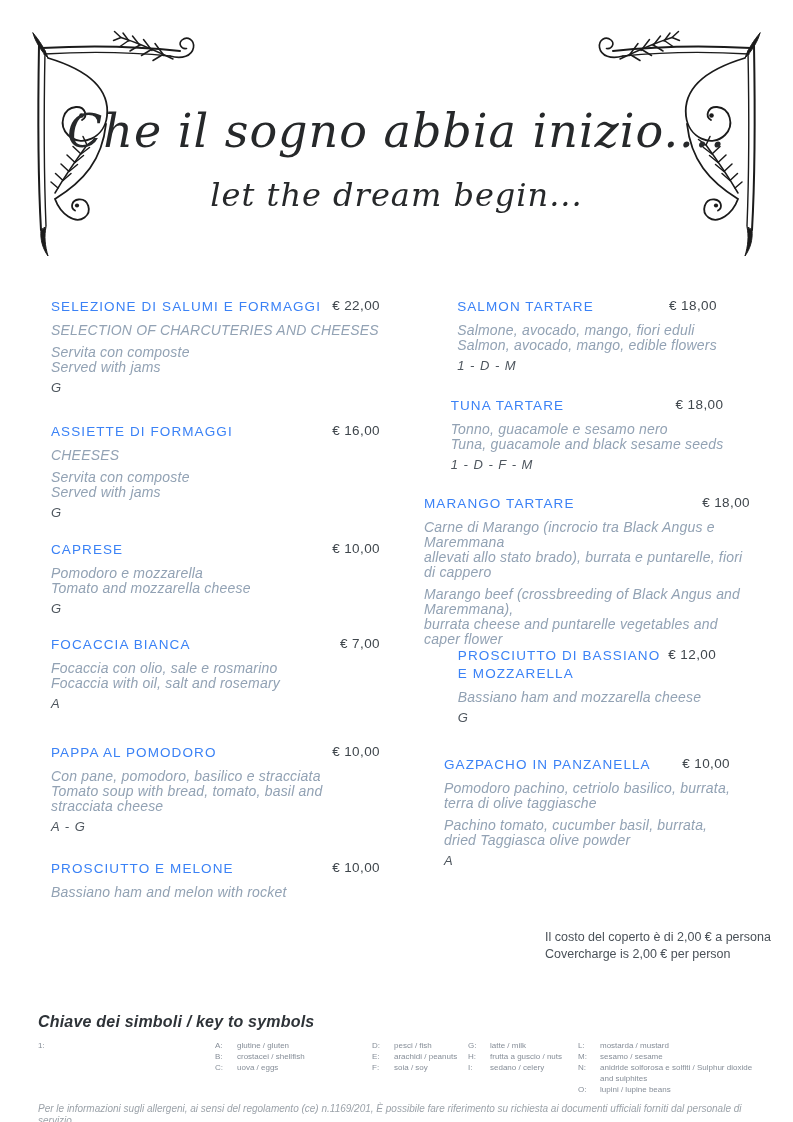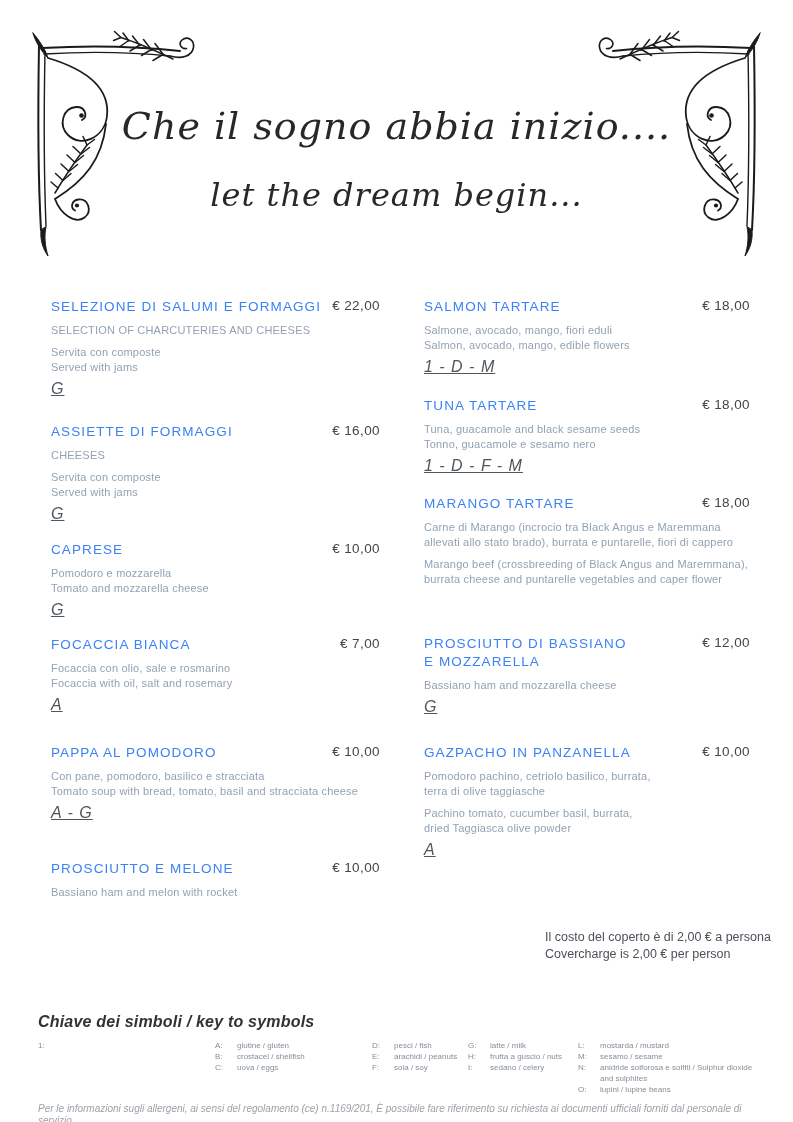--- a/index.html
+++ b/index.html
@@ -7,47 +7,47 @@
         font-family:"Liberation Sans", sans-serif;color:#3f464c;}
 
   
   .ornament{position:absolute;top:28px;width:180px;height:230px;}
   .ornament.left{left:30px;}
   .ornament.right{left:583px;transform:scaleX(-1);}
 
   
   .script-line{position:absolute;left:0;width:100%;text-align:center;
                font-family:"DejaVu Serif", serif;font-style:italic;color:#26282a;}
-  .script-1{top:104px;font-size:38px;letter-spacing:1px;}
+  .script-1{top:104px;font-size:46px;letter-spacing:1px;}
   .script-2{top:176px;font-size:32px;letter-spacing:1px;}
 
   
   .menu{position:absolute;top:298px;left:51px;width:699px;display:flex;}
   .col{display:flex;flex-direction:column;}
   .col-left{width:329px;margin-right:44px;}
-  .col-right{width:326px;}
+  .col-right{width:326px;align-items:center;}
   .item{flex-shrink:0;}
   .col-left  .item:nth-child(1){min-height:125px;}
   .col-left  .item:nth-child(2){min-height:118px;}
   .col-left  .item:nth-child(3){min-height:95px;}
   .col-left  .item:nth-child(4){min-height:108px;}
   .col-left  .item:nth-child(5){min-height:116px;}
   .col-right .item:nth-child(1){min-height:99px;}
   .col-right .item:nth-child(2){min-height:98px;}
   .col-right .item:nth-child(3){min-height:140px;}
   .col-right .item:nth-child(4){min-height:109px;}
   .item-head{display:flex;align-items:flex-start;}
   .item-title{flex:1;font-size:13.5px;letter-spacing:1.1px;line-height:18px;
               color:#3b82f6;font-weight:500;}
   .item-price{font-size:13.5px;letter-spacing:.4px;color:#3f464c;white-space:nowrap;padding-left:8px;}
   .item-desc{margin-top:7px;}
   .para{margin-bottom:7px;}
   .para:last-child{margin-bottom:0;}
-  .desc-line{font-size:11px;color:#92a2b4;line-height:15px;letter-spacing:.2px;}
-  .item-allergens{margin-top:5px;font-size:16px;font-style:italic;color:#4e565e;letter-spacing:1px;text-decoration:underline;}
+  .desc-line{font-size:14px;font-style:italic;color:#92a2b4;line-height:15px;letter-spacing:.2px;}
+  .item-allergens{margin-top:5px;font-size:13px;font-style:italic;color:#4e565e;letter-spacing:1px;}
 
   
   .covercharge{position:absolute;left:545px;top:929px;font-size:12.5px;color:#4a5158;line-height:17px;}
 
   
   .footer{position:absolute;left:38px;top:1013px;right:28px;}
   .footer-heading{font-size:16px;font-weight:bold;font-style:italic;color:#2e3338;letter-spacing:.2px;}
   .key-row{display:flex;margin-top:9px;}
   .key-col{flex:none;}
   .key-col:nth-child(1){width:177px;}
@@ -239,22 +239,22 @@
 
   <div class="item">
     <div class="item-head">
       <div class="item-title">
               <div class="">TUNA TARTARE</div>
             </div>
       <div class="item-price">€ 18,00</div>
     </div>
     <div class="item-desc">
             <div class="para">
+              <div class="desc-line">Tonno, guacamole e sesamo nero</div>
               <div class="desc-line">Tuna, guacamole and black sesame seeds</div>
-              <div class="desc-line">Tonno, guacamole e sesamo nero</div>
             </div>
           </div>
     <div class="item-allergens">1 - D - F - M</div>
   </div>
 
   <div class="item">
     <div class="item-head">
       <div class="item-title">
               <div class="">MARANGO TARTARE</div>
             </div>

